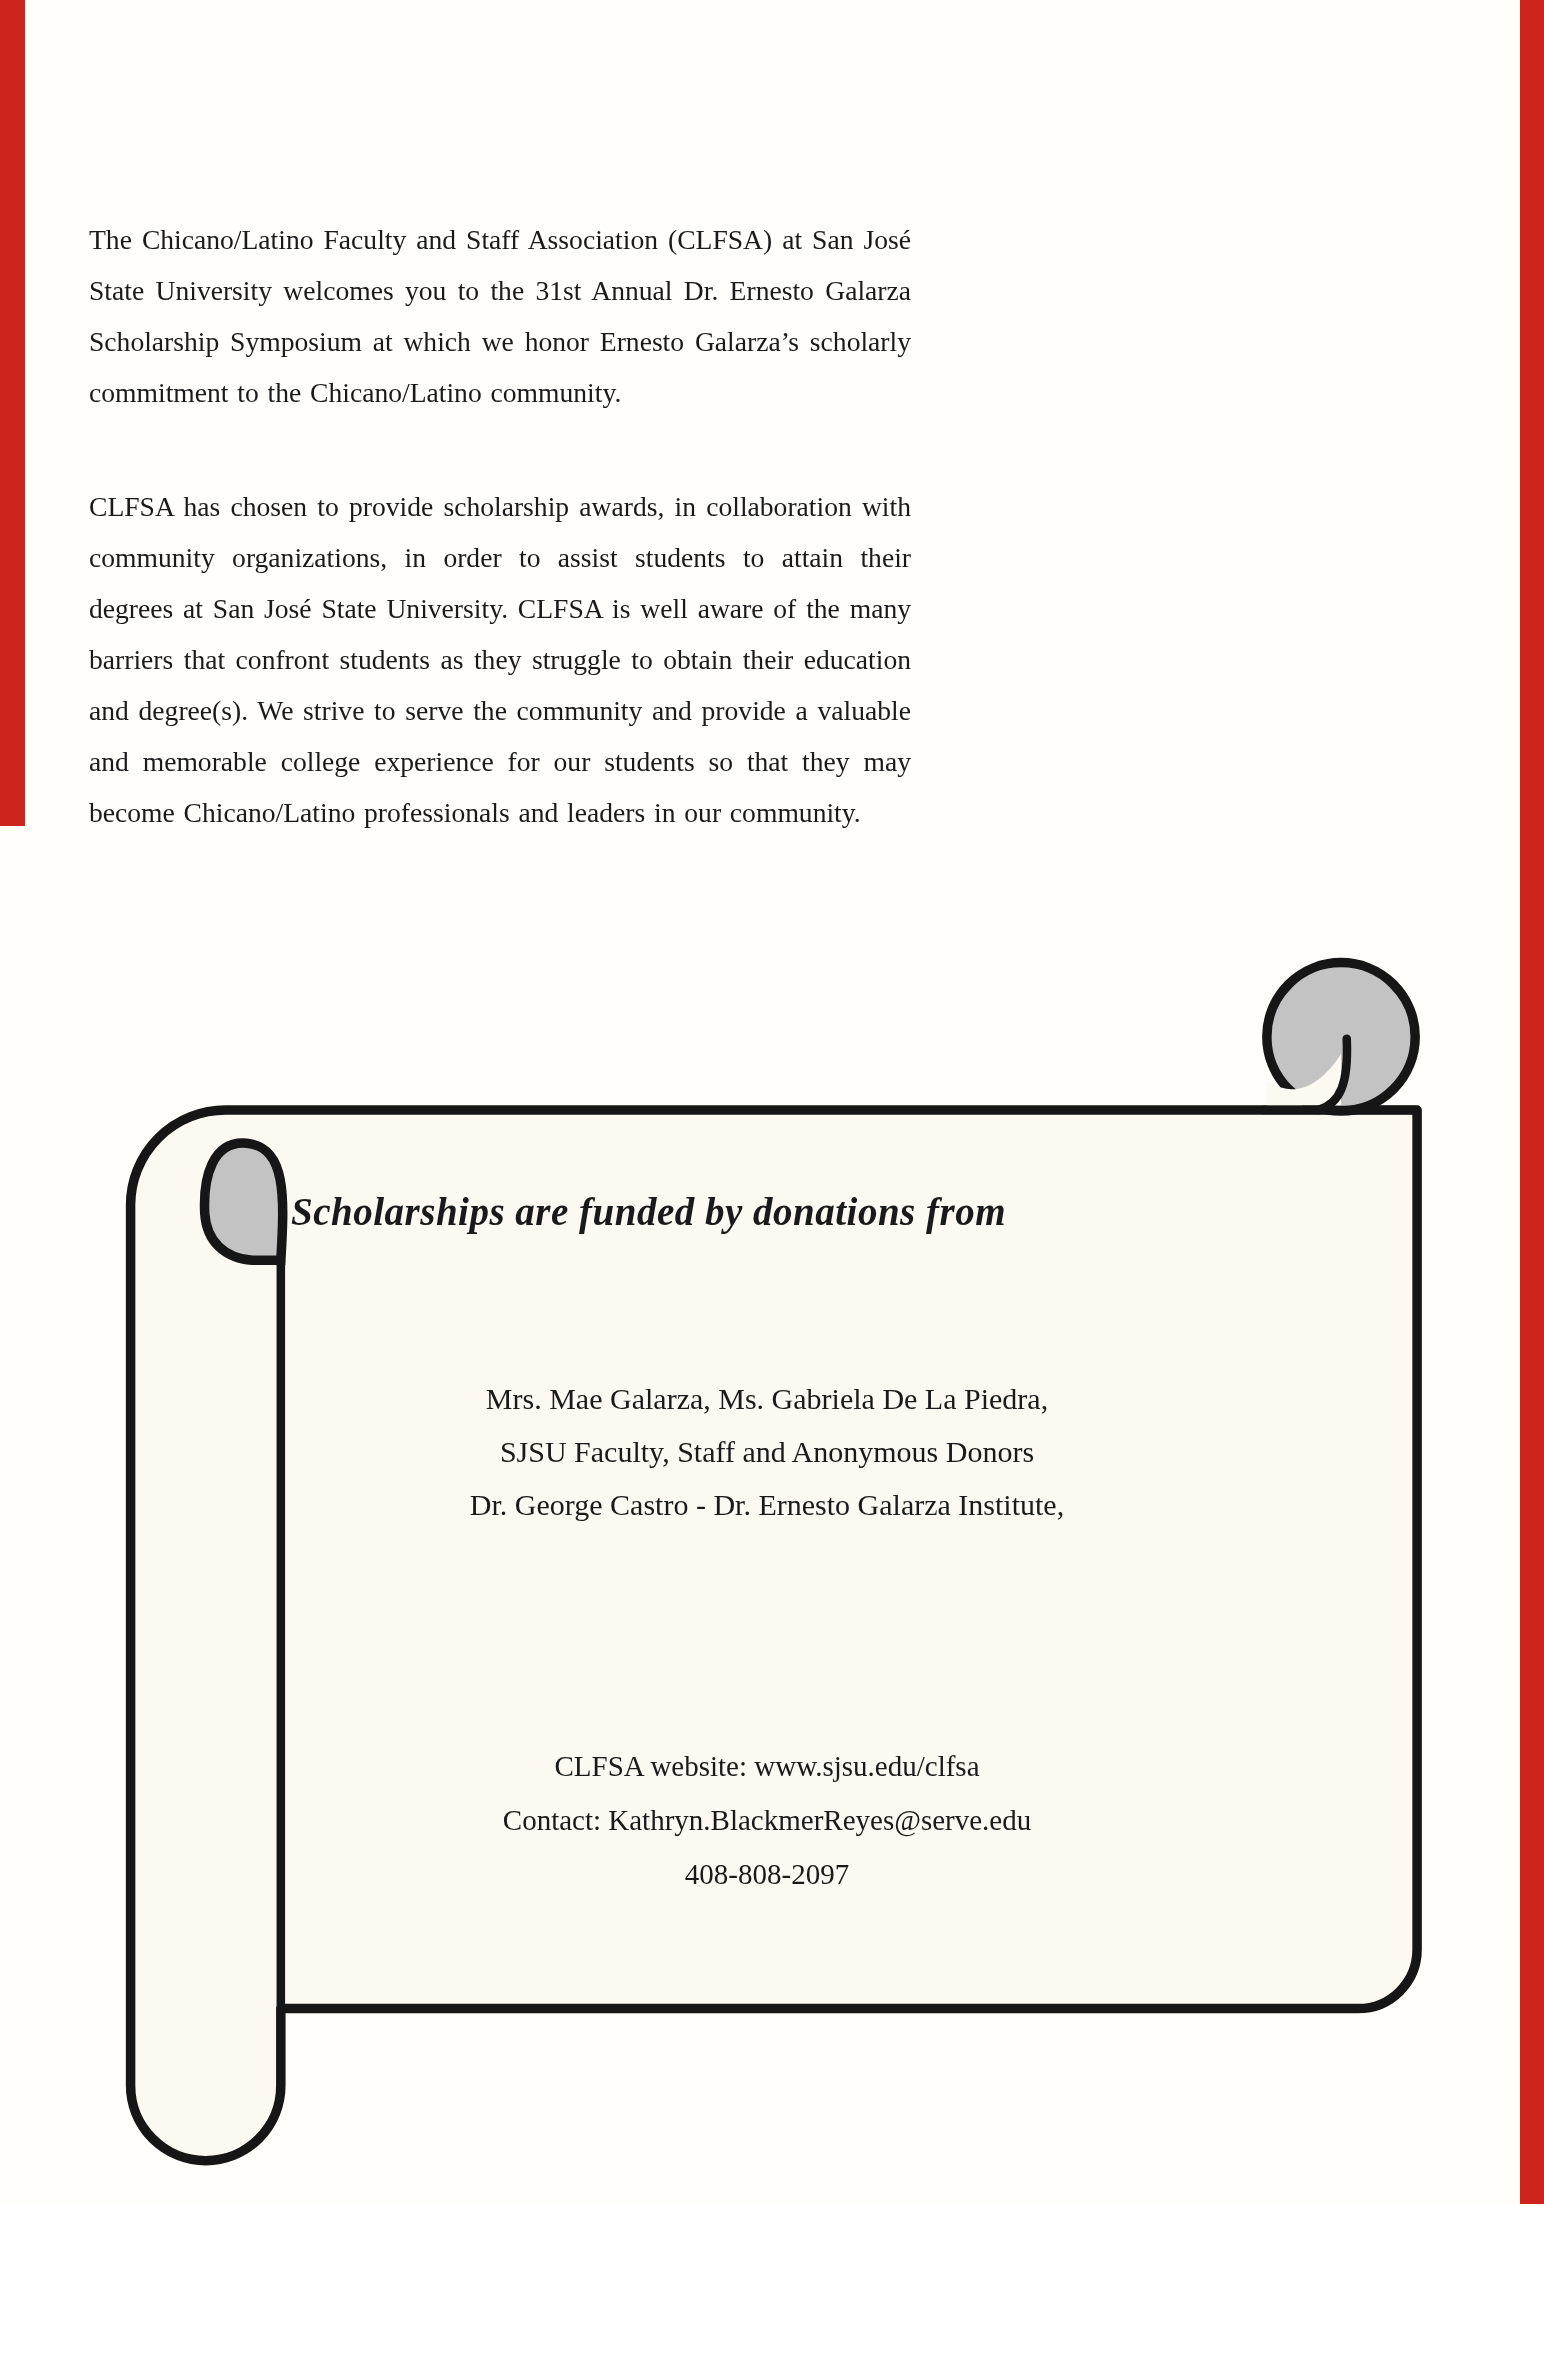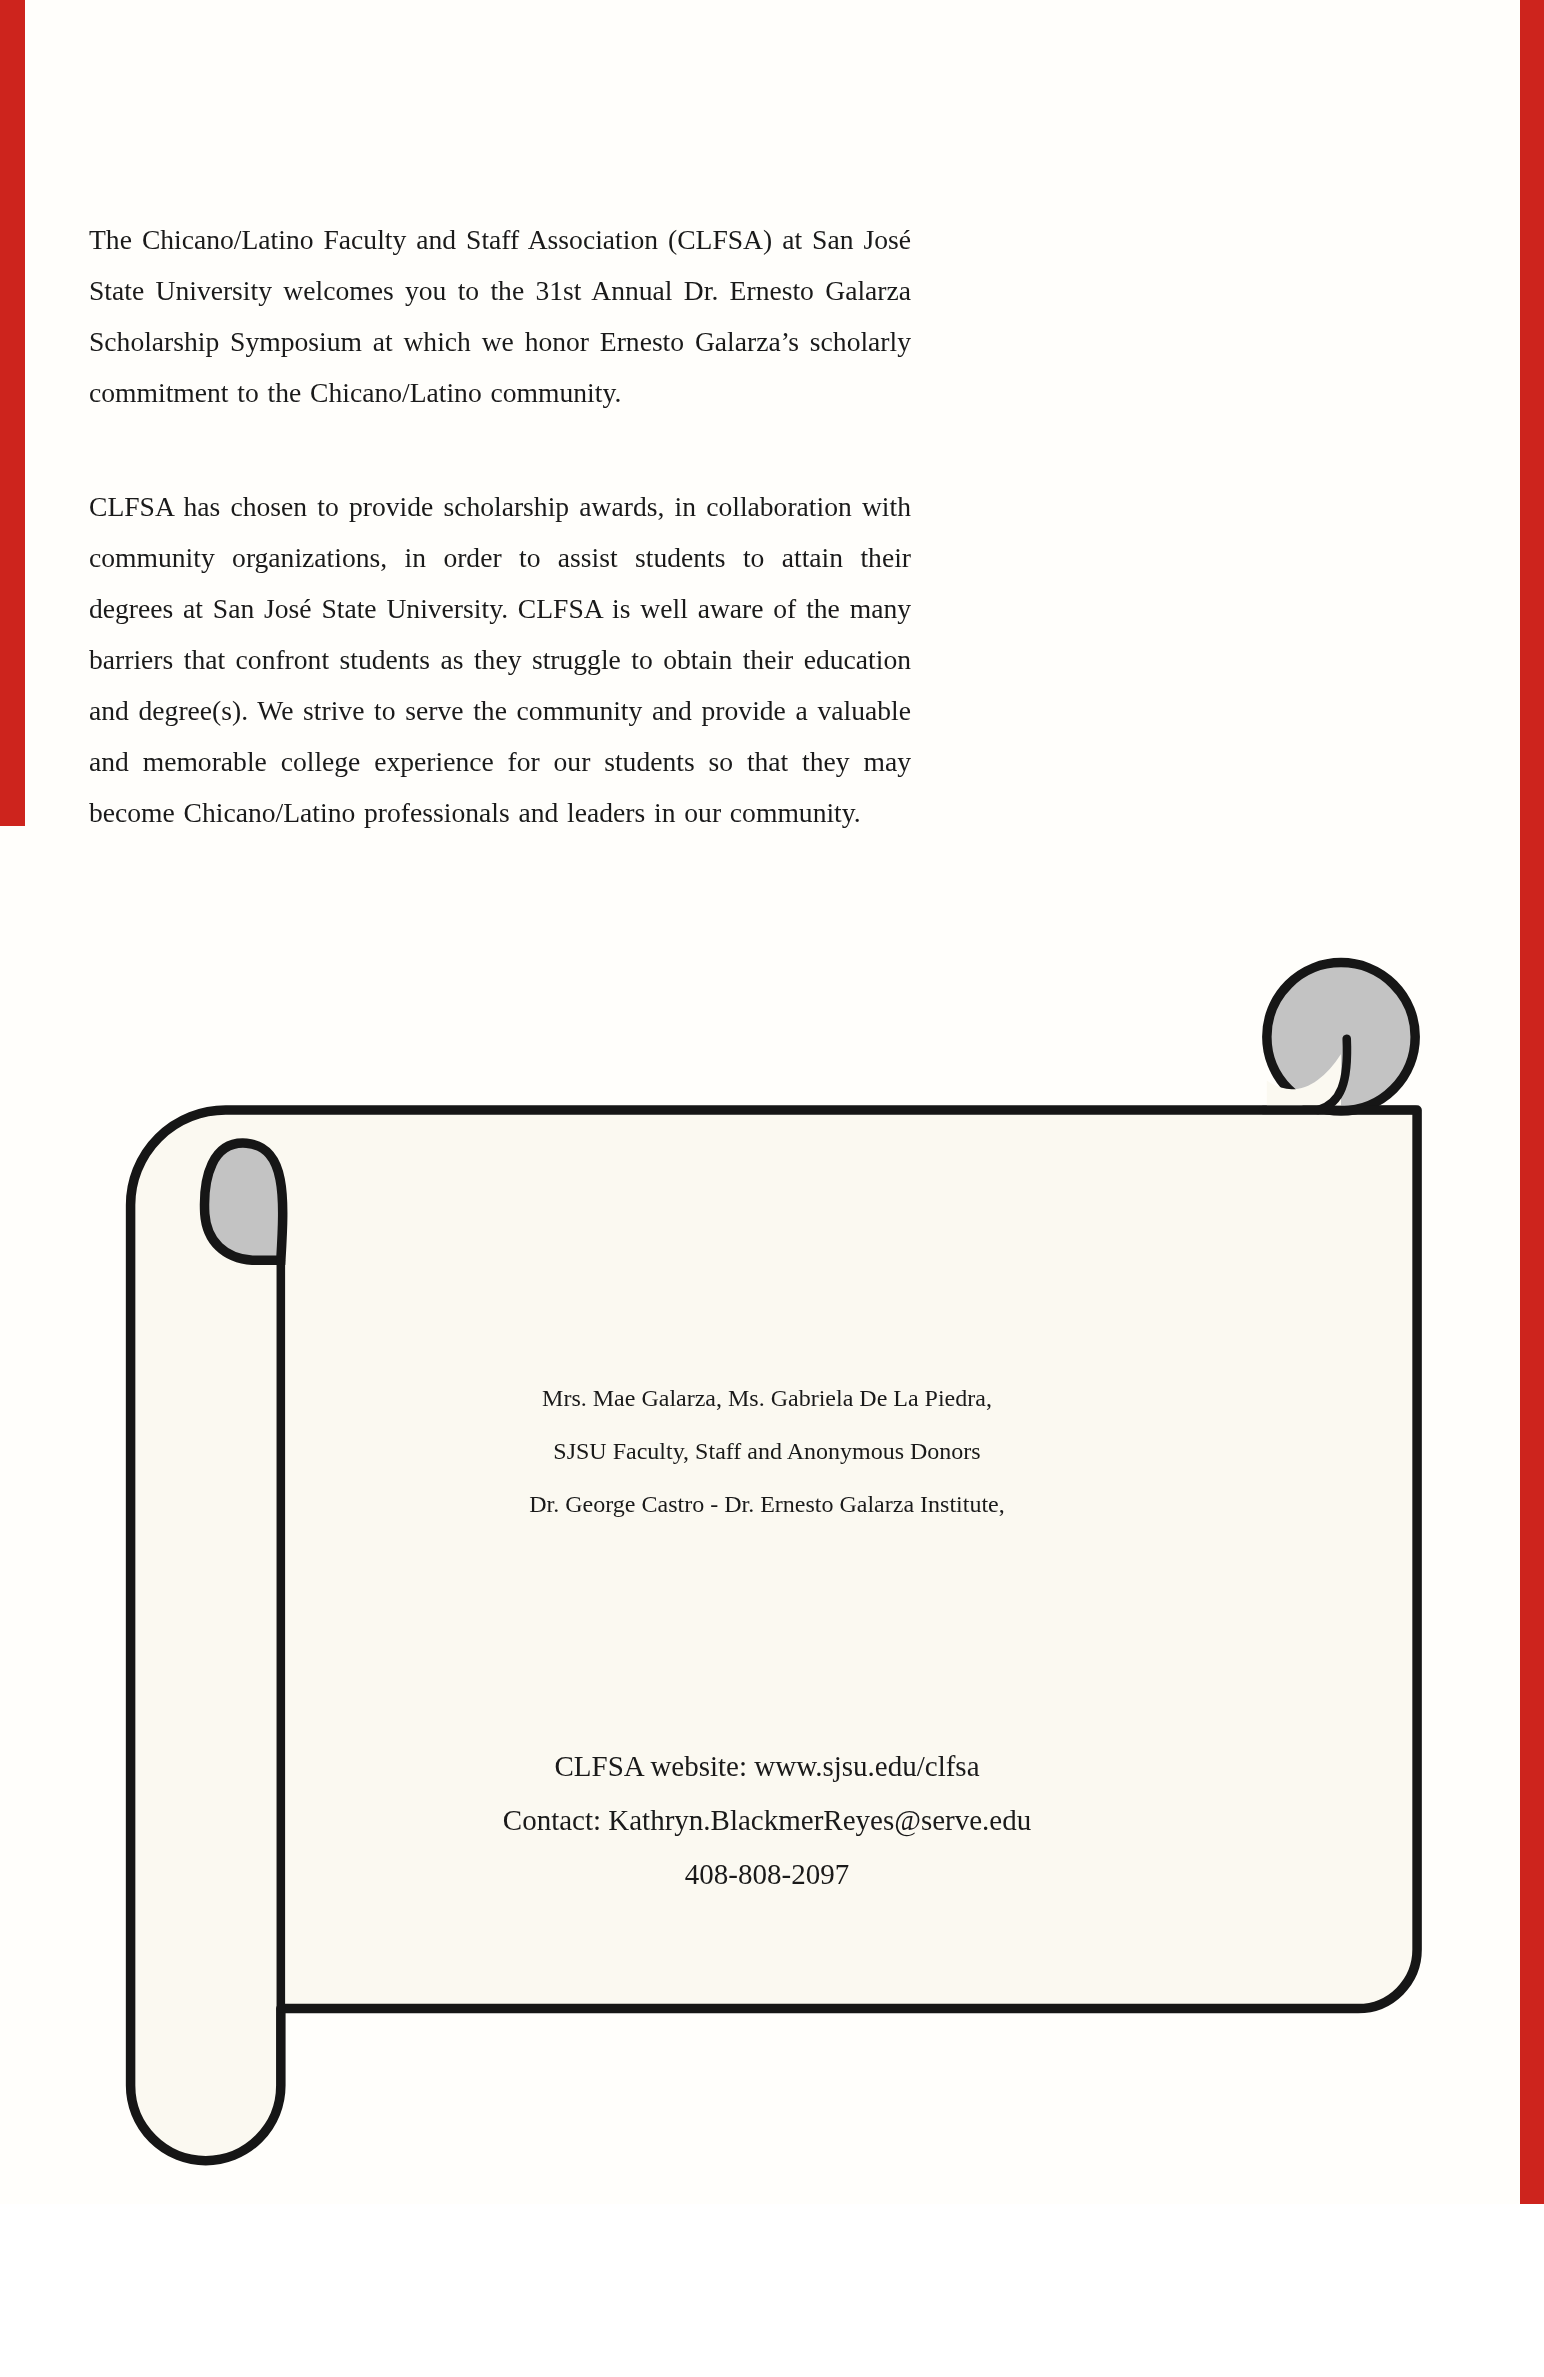--- a/index.html
+++ b/index.html
@@ -31,21 +31,21 @@
   .sv-gray{fill:var(--scroll-gray);stroke:#161616;stroke-width:10;}
   .sv-band{fill:var(--scroll-paper);stroke:none;}
   .sv-line{stroke:#161616;stroke-width:9;fill:none;stroke-linecap:round;}
   .scroll-heading{
     position:absolute;left:291px;top:1177px;width:856px;
     font-size:39px;line-height:70px;font-weight:bold;font-style:italic;
     letter-spacing:0.5px;
   }
   .sponsors{
     position:absolute;left:219px;top:1372px;width:1096px;
-    font-size:24px;line-height:53px;text-align:center;
+    font-size:30px;line-height:53px;text-align:center;
   }
   .contact{
     position:absolute;left:219px;top:1739px;width:1096px;
     font-size:29px;line-height:54px;text-align:center;
   }
   .speck{position:absolute;left:541px;top:2349px;width:7.6px;height:6.7px;background:#8d8274;border-radius:50%;}
 </style>
 </head>
 <body>
 
@@ -76,20 +76,21 @@
     <path class="sv-band" d="M 1244,162 L 1322,162 L 1322,108 C 1300,142 1272,156 1244,136 Z"></path>
     <line class="sv-line" x1="1240" y1="167" x2="1400" y2="167"></line>
     <path class="sv-line" d="M 1328,92 C 1330,138 1322,160 1298,167"></path>
 
     <path class="sv-gray" d="M 207,325 C 211,258 213,206 171,202 C 135,199 125,238 127,276 C 129,305 148,323 177,325 Z" stroke-width="9"></path>
 
     <line class="sv-line" x1="207" y1="325" x2="207" y2="1112"></line>
   </svg>
 
   <div class="scroll-heading">
+      <div class="heading-line">Scholarships are funded by donations from</div>
     </div>
 
   <div class="sponsors">
       <div class="sponsor-line">Mrs. Mae Galarza, Ms. Gabriela De La Piedra,</div>
       <div class="sponsor-line">SJSU Faculty, Staff and Anonymous Donors</div>
       <div class="sponsor-line">Dr. George Castro - Dr. Ernesto Galarza Institute,</div>
     </div>
 
   <div class="contact">
       <div class="contact-line">CLFSA website: www.sjsu.edu/clfsa</div>

